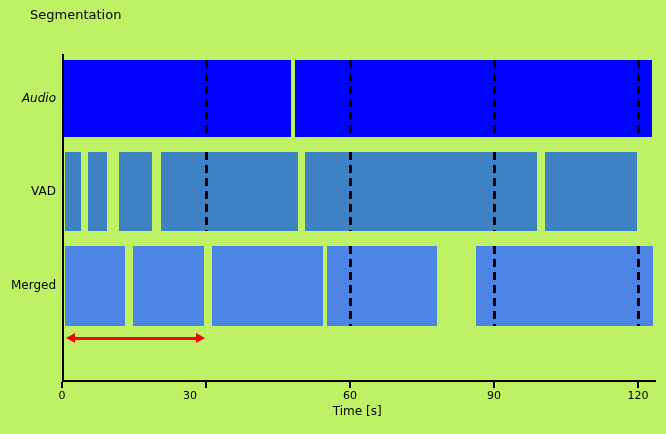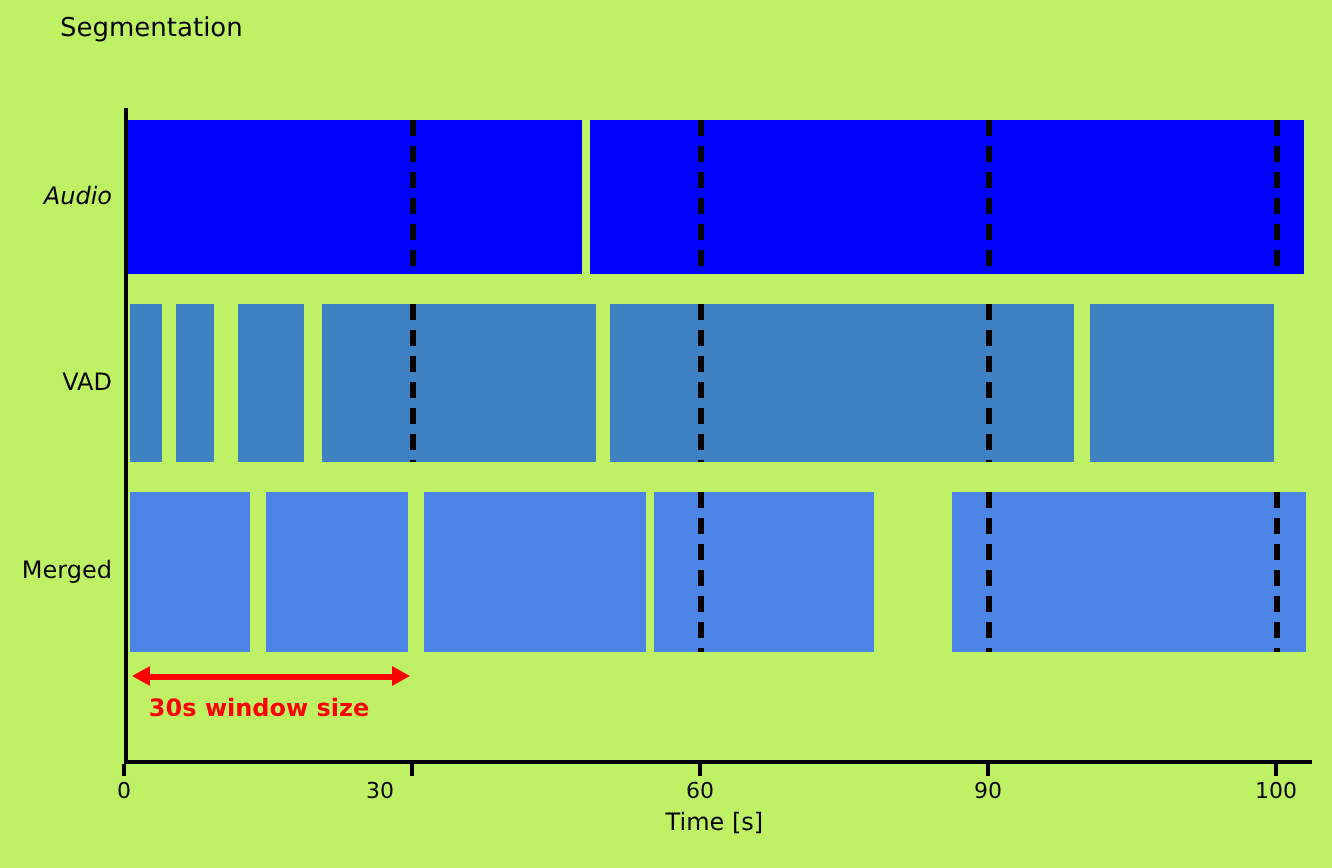--- a/index.html
+++ b/index.html
@@ -67,19 +67,18 @@
     <div class="axis-line-x" style="left: 62px; top: 380px; width: 594px;"></div>
     <div class="tick-mark" style="left: 61px; top: 382px;"></div>
     <div class="tick-label" style="left: 62px; top: 389px;">0</div>
     <div class="tick-mark" style="left: 205px; top: 382px;"></div>
     <div class="tick-label" style="left: 190px; top: 389px;">30</div>
     <div class="tick-mark" style="left: 349px; top: 382px;"></div>
     <div class="tick-label" style="left: 350px; top: 389px;">60</div>
     <div class="tick-mark" style="left: 493px; top: 382px;"></div>
     <div class="tick-label" style="left: 494px; top: 389px;">90</div>
     <div class="tick-mark" style="left: 637px; top: 382px;"></div>
-    <div class="tick-label" style="left: 638px; top: 389px;">100</div>
+    <div class="tick-label" style="left: 638px; top: 389px;">120</div>
     <div class="x-axis-title" style="left: 357.2px; top: 404px;">Time [s]</div>
     <div class="annot-line" style="left: 72px; top: 337px; width: 127.12px; background: rgb(255, 0, 0);"></div>
     <div class="annot-head" style="left: 66px; top: 333px; border-top: 5.5px solid transparent; border-bottom: 5.5px solid transparent; border-right: 9px solid rgb(255, 0, 0);"></div>
     <div class="annot-head" style="left: 196.12px; top: 333px; border-top: 5.5px solid transparent; border-bottom: 5.5px solid transparent; border-left: 9px solid rgb(255, 0, 0);"></div>
-    <div class="annot-label" style="left: 129.56px; top: 347px; color: rgb(255, 0, 0);">30s window size</div>
   </div>
 
 </body></html>

